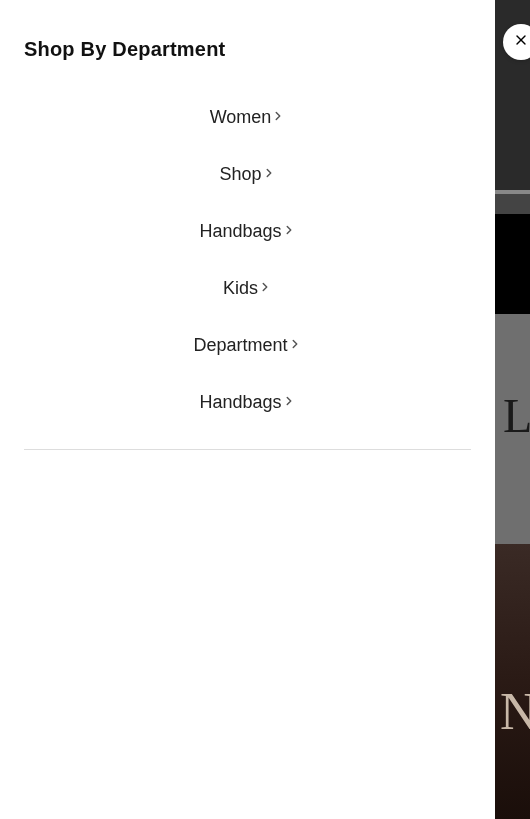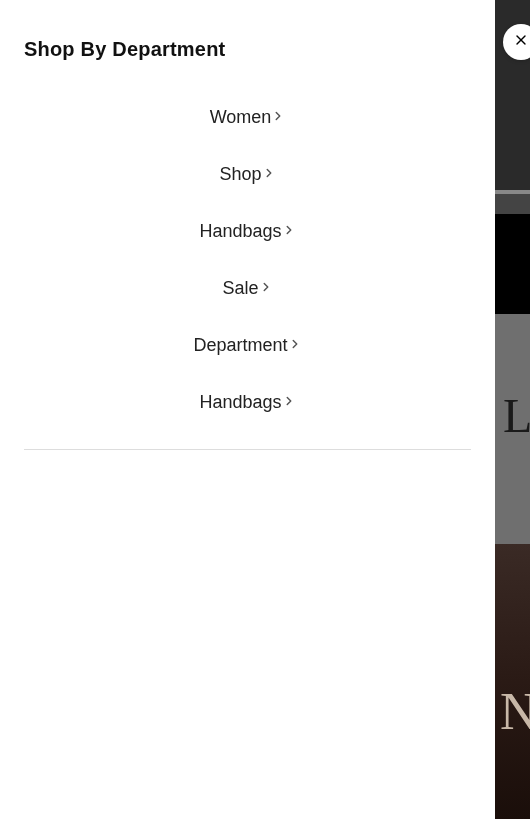--- a/index.html
+++ b/index.html
@@ -177,21 +177,21 @@
     </li>
     <li class="menu-item">
       <span class="menu-item-label">Handbags</span>
       <span>
         <svg viewBox="0 0 24 24" fill="none" stroke="#555" stroke-width="2.5" stroke-linecap="round" stroke-linejoin="round">
             <polyline points="9 18 15 12 9 6"></polyline>
           </svg>
       </span>
     </li>
     <li class="menu-item">
-      <span class="menu-item-label">Sale</span>
+      <span class="menu-item-label">Kids</span>
       <span>
         <svg viewBox="0 0 24 24" fill="none" stroke="#555" stroke-width="2.5" stroke-linecap="round" stroke-linejoin="round">
             <polyline points="9 18 15 12 9 6"></polyline>
           </svg>
       </span>
     </li>
     <li class="menu-item">
       <span class="menu-item-label">Department</span>
       <span>
         <svg viewBox="0 0 24 24" fill="none" stroke="#555" stroke-width="2.5" stroke-linecap="round" stroke-linejoin="round">

